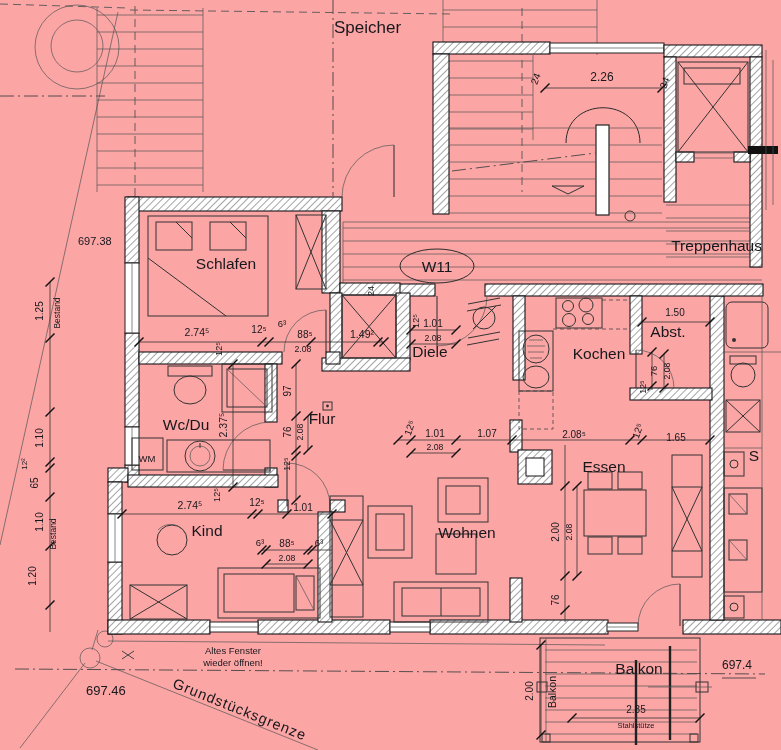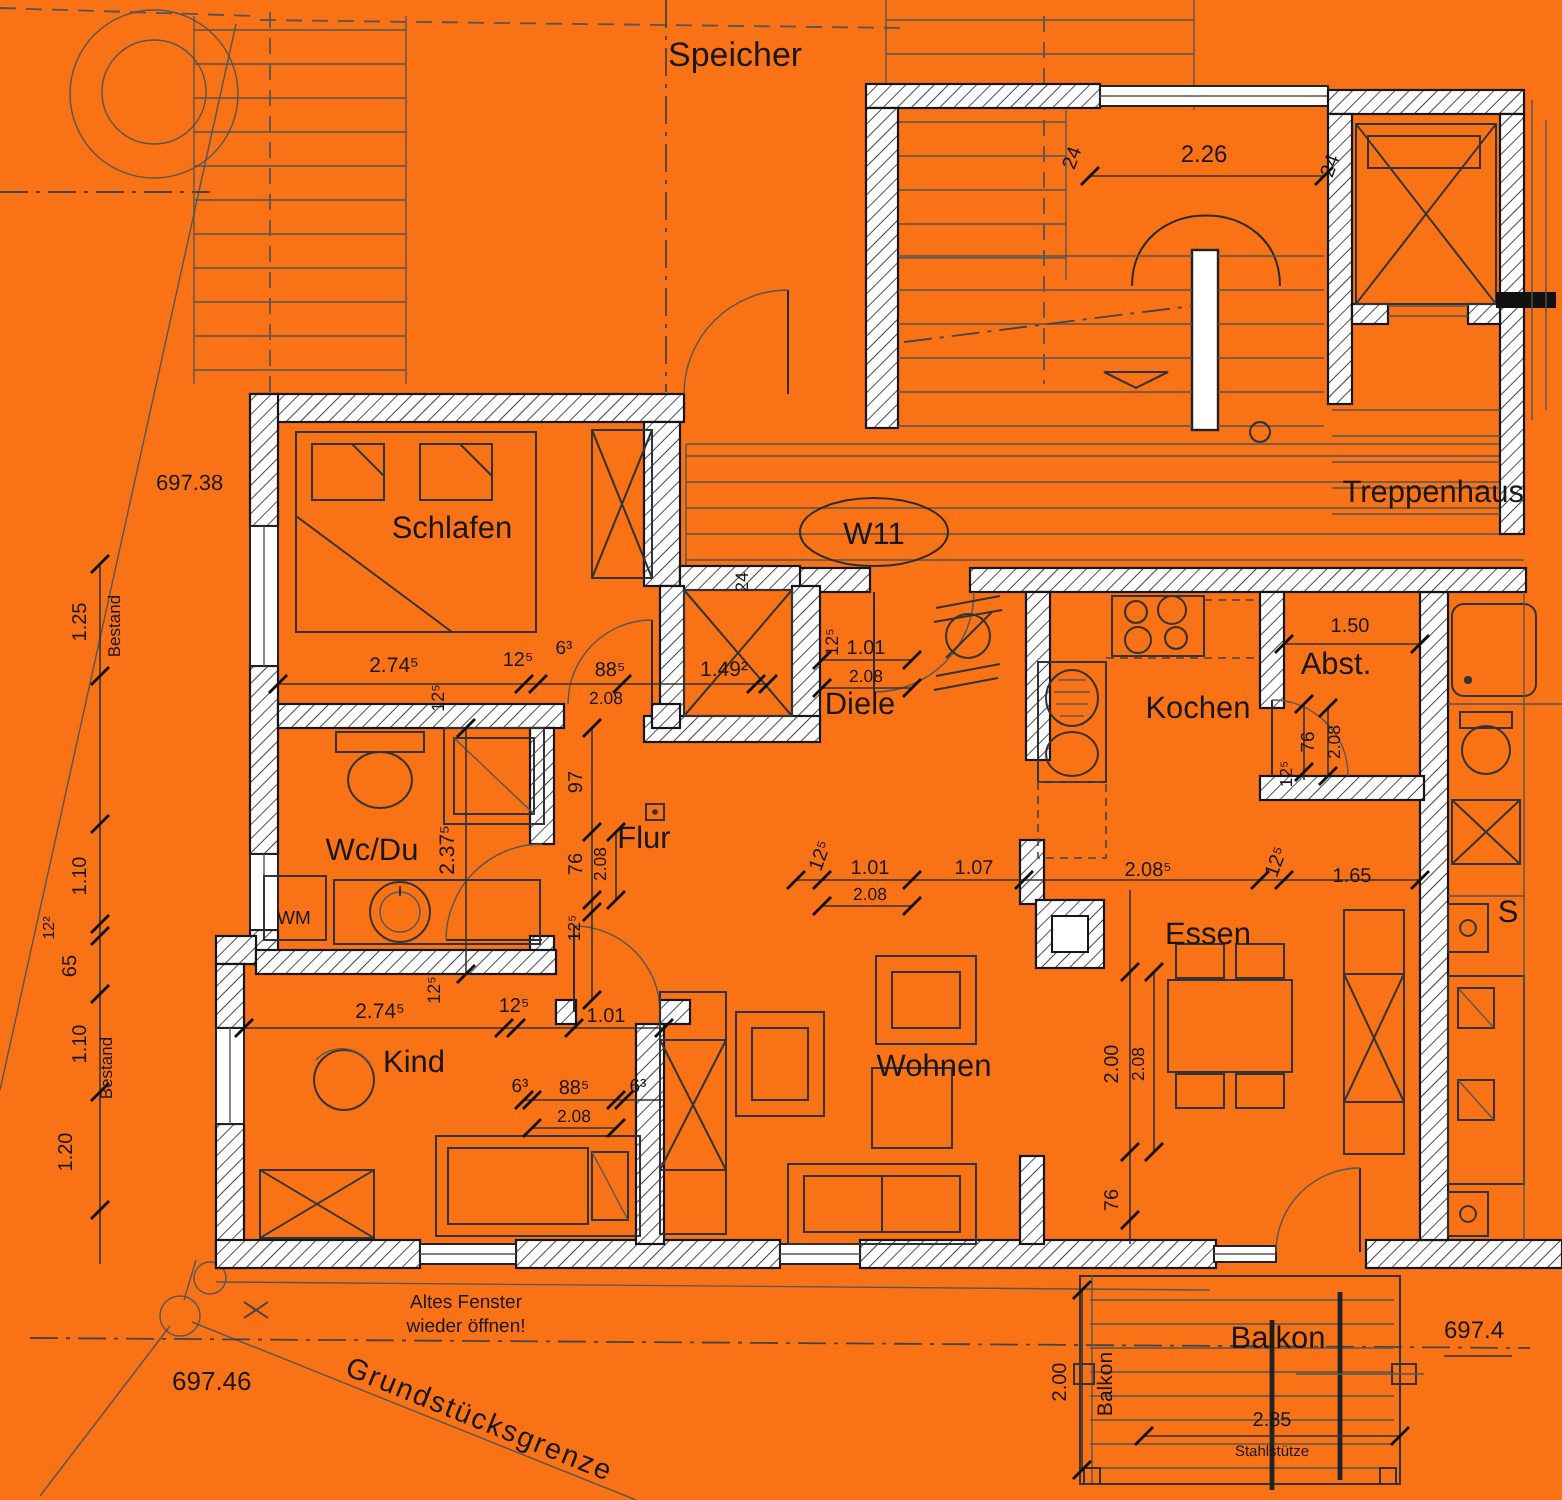--- a/index.html
+++ b/index.html
@@ -1,16 +1,16 @@
 <!DOCTYPE html>
 <html><head>
 <meta charset="utf-8">
 <style>
   html,body{margin:0;padding:0;background:#fff;}
-  #plan{position:relative;width:781px;height:750px;background:#f97316;overflow:hidden;
+  #plan{position:relative;width:781px;height:750px;background:#fca5a5;overflow:hidden;
         font-family:"Liberation Sans",sans-serif;}
   svg{display:block;}
   .w{fill:url(#h45);stroke:#15151a;stroke-width:1.1;}
   .ln{stroke:#2b2b2b;stroke-width:1;fill:none;}
   .thin{stroke:#555;stroke-width:.7;fill:none;}
   .furn{stroke:#333;stroke-width:1;fill:none;}
   .dimln{stroke:#333;stroke-width:.8;fill:none;}
   .dash{stroke:#555;stroke-width:.9;stroke-dasharray:8 5;fill:none;}
   .dashdot{stroke:#444;stroke-width:.9;stroke-dasharray:14 4 2 4;fill:none;}
   .cdash{stroke:#444;stroke-width:.8;stroke-dasharray:4 3;fill:none;}

